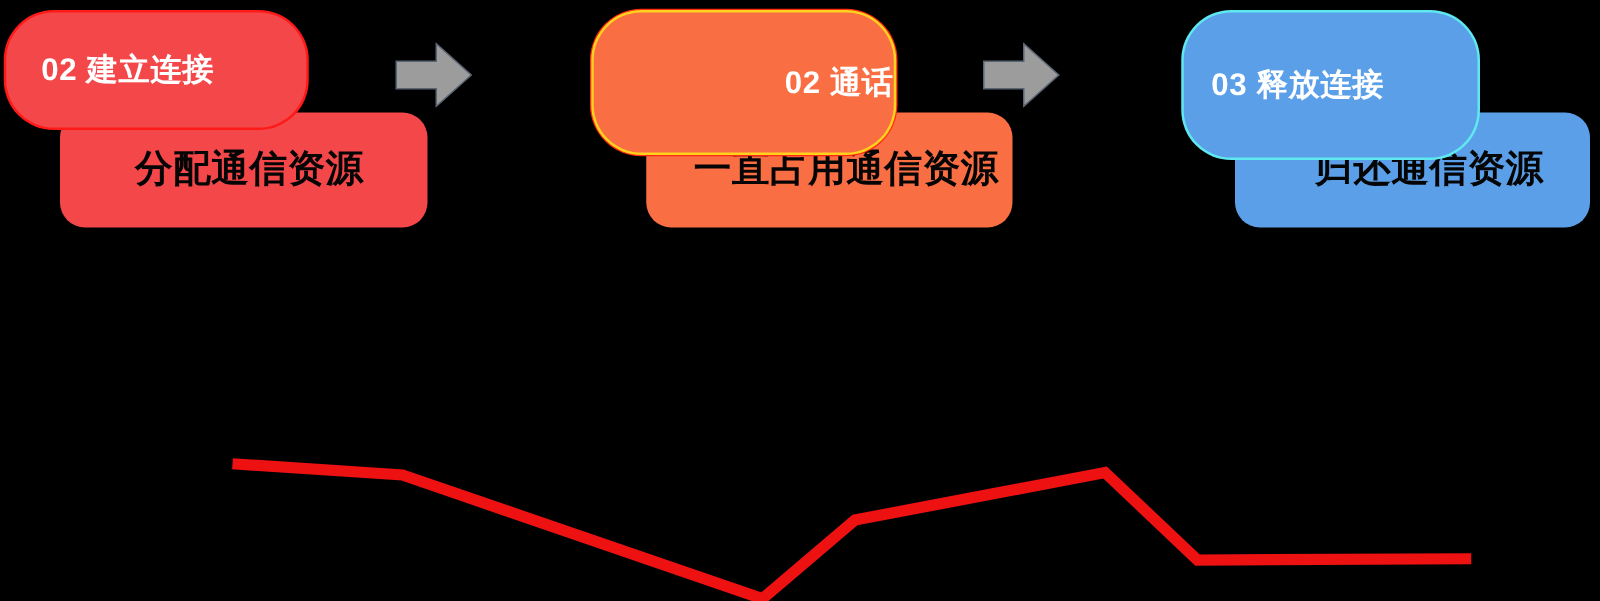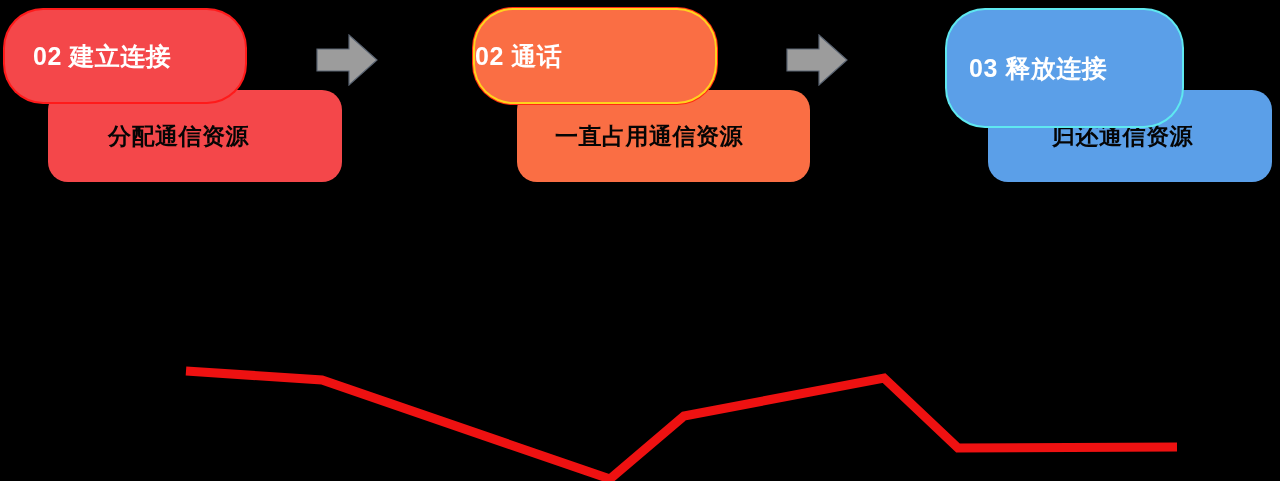--- a/index.html
+++ b/index.html
@@ -45,21 +45,21 @@
   .card-bottom {
     position: absolute;
     border-radius: 20px;
     display: flex;
     align-items: center;
     box-sizing: border-box;
     z-index: 2;
   }
   .card-bottom-label {
     color: #050505;
-    font-size: 23px;
+    font-size: 30px;
     font-weight: bold;
     white-space: nowrap;
     letter-spacing: 0.5px;
     line-height: 1;
   }
 
   
   .s1 .card-top { background: #F4474A; box-shadow: 0 0 0 2px #FF1A1A; }
   .s1 .card-bottom { background: #F4474A; }
   
@@ -99,21 +99,21 @@
     </div>
   </div>
 
   <div class="arrow" style="left:316px; top:34px; width:62px; height:52px;">
     <svg width="62" height="52" viewBox="0 0 62 52" xmlns="http://www.w3.org/2000/svg">
       <polygon points="1,15 33,15 33,1 61,26 33,51 33,37 1,37" fill="#9C9C9C" stroke="#5A6472" stroke-width="1.2"></polygon>
     </svg>
   </div>
 
   <div class="step s2">
-    <div class="card-top" style="left: 475px; top: 10px; width: 240px; height: 92px; background: rgb(250, 110, 68);">
+    <div class="card-top" style="left: 475px; top: 10px; width: 240px; height: 112px; background: rgb(250, 110, 68); justify-content: flex-end;">
       <span class="card-top-label">02 通话</span>
     </div>
     <div class="card-bottom" style="left: 517px; top: 90px; width: 293px; height: 92px; padding-left: 38px; background: rgb(250, 110, 68);">
       <span class="card-bottom-label">一直占用通信资源</span>
     </div>
   </div>
 
   <div class="arrow" style="left:786px; top:34px; width:62px; height:52px;">
     <svg width="62" height="52" viewBox="0 0 62 52" xmlns="http://www.w3.org/2000/svg">
       <polygon points="1,15 33,15 33,1 61,26 33,51 33,37 1,37" fill="#9C9C9C" stroke="#5A6472" stroke-width="1.2"></polygon>

